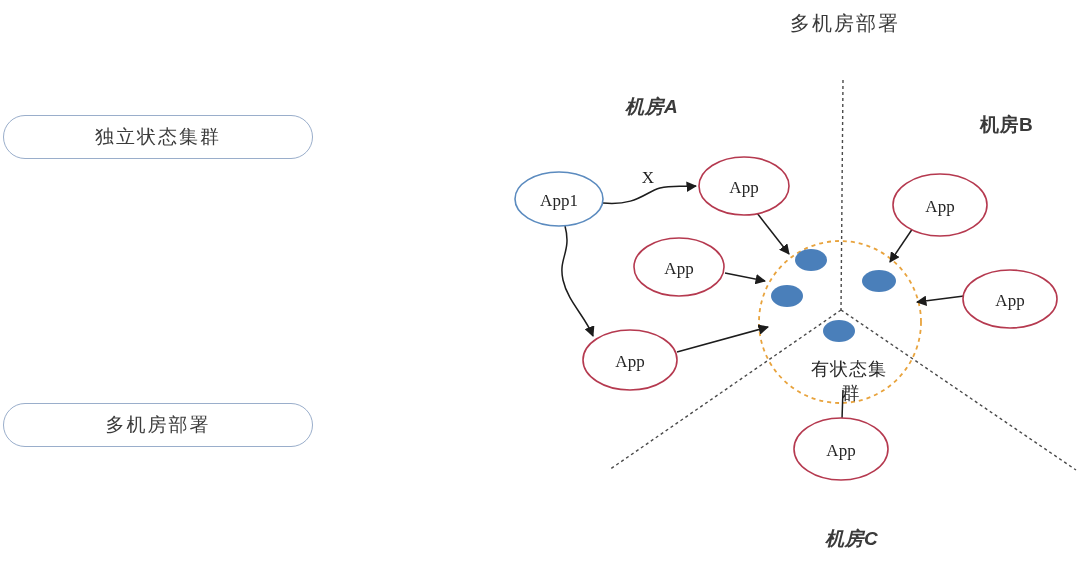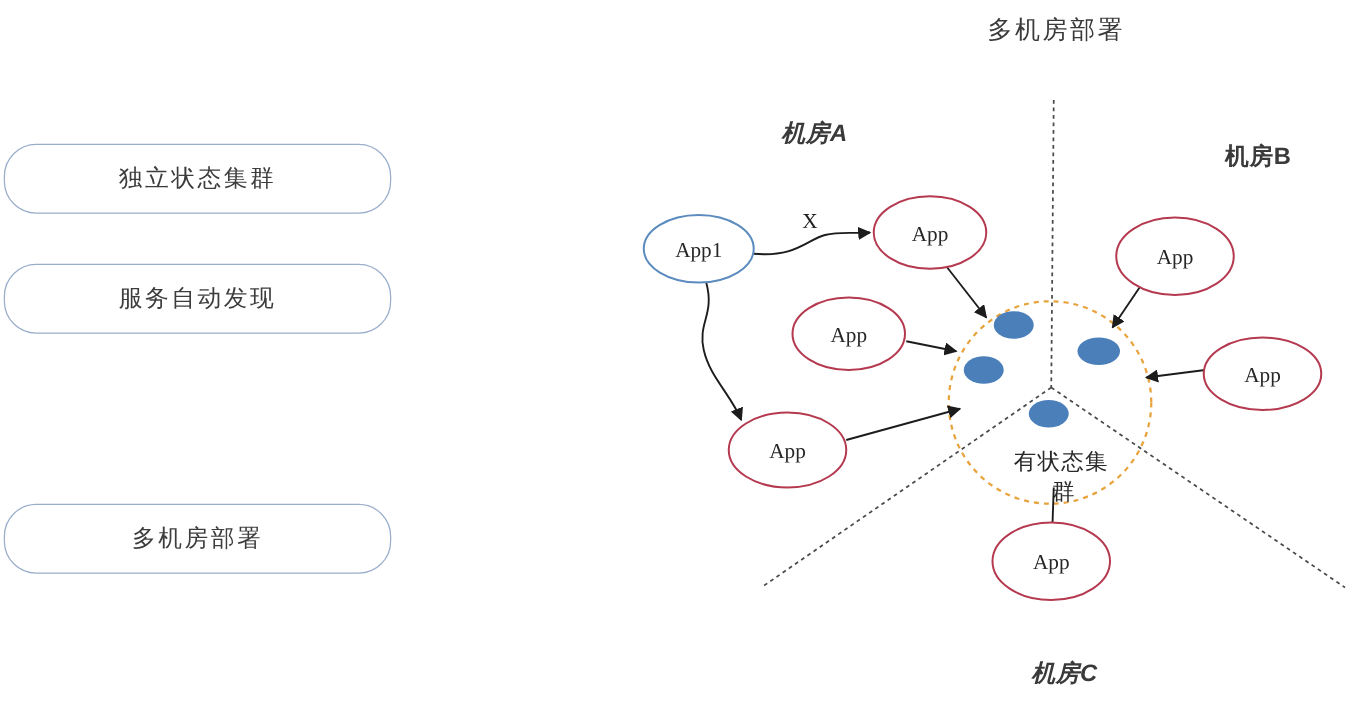--- a/index.html
+++ b/index.html
@@ -11,21 +11,21 @@
     color:#333333;
     overflow:hidden;
     position:relative;
   }
   #root{position:relative;width:1080px;height:570px;}
 
   
   .pill-list{position:absolute;left:0;top:0;width:330px;height:570px;}
   .pill{
     position:absolute;
-    left:3px;width:310px;height:56px;
+    left:3px;width:310px;height:44px;
     border:1.6px solid #9aaecb;
     border-radius:26px;
     background:#ffffff;
     display:flex;align-items:center;justify-content:center;
     box-sizing:border-box;
   }
   .pill-label{
     font-family:"Liberation Serif","DejaVu Serif",serif;
     font-size:19px;
     letter-spacing:2px;
@@ -76,23 +76,20 @@
   }
 </style>
 </head>
 <body>
 
 <div id="root">
 
   <div class="pill-list">
     <div class="pill pill-0">
       <span class="pill-label">独立状态集群</span>
-    </div>
-    <div class="pill pill-1">
-      <span class="pill-label">服务自动发现</span>
     </div>
     <div class="pill pill-3">
       <span class="pill-label">多机房部署</span>
     </div>
   </div>
 
   <div class="diagram">
 
     <svg width="600" height="570" viewBox="480 0 600 570" xmlns="http://www.w3.org/2000/svg">
 

